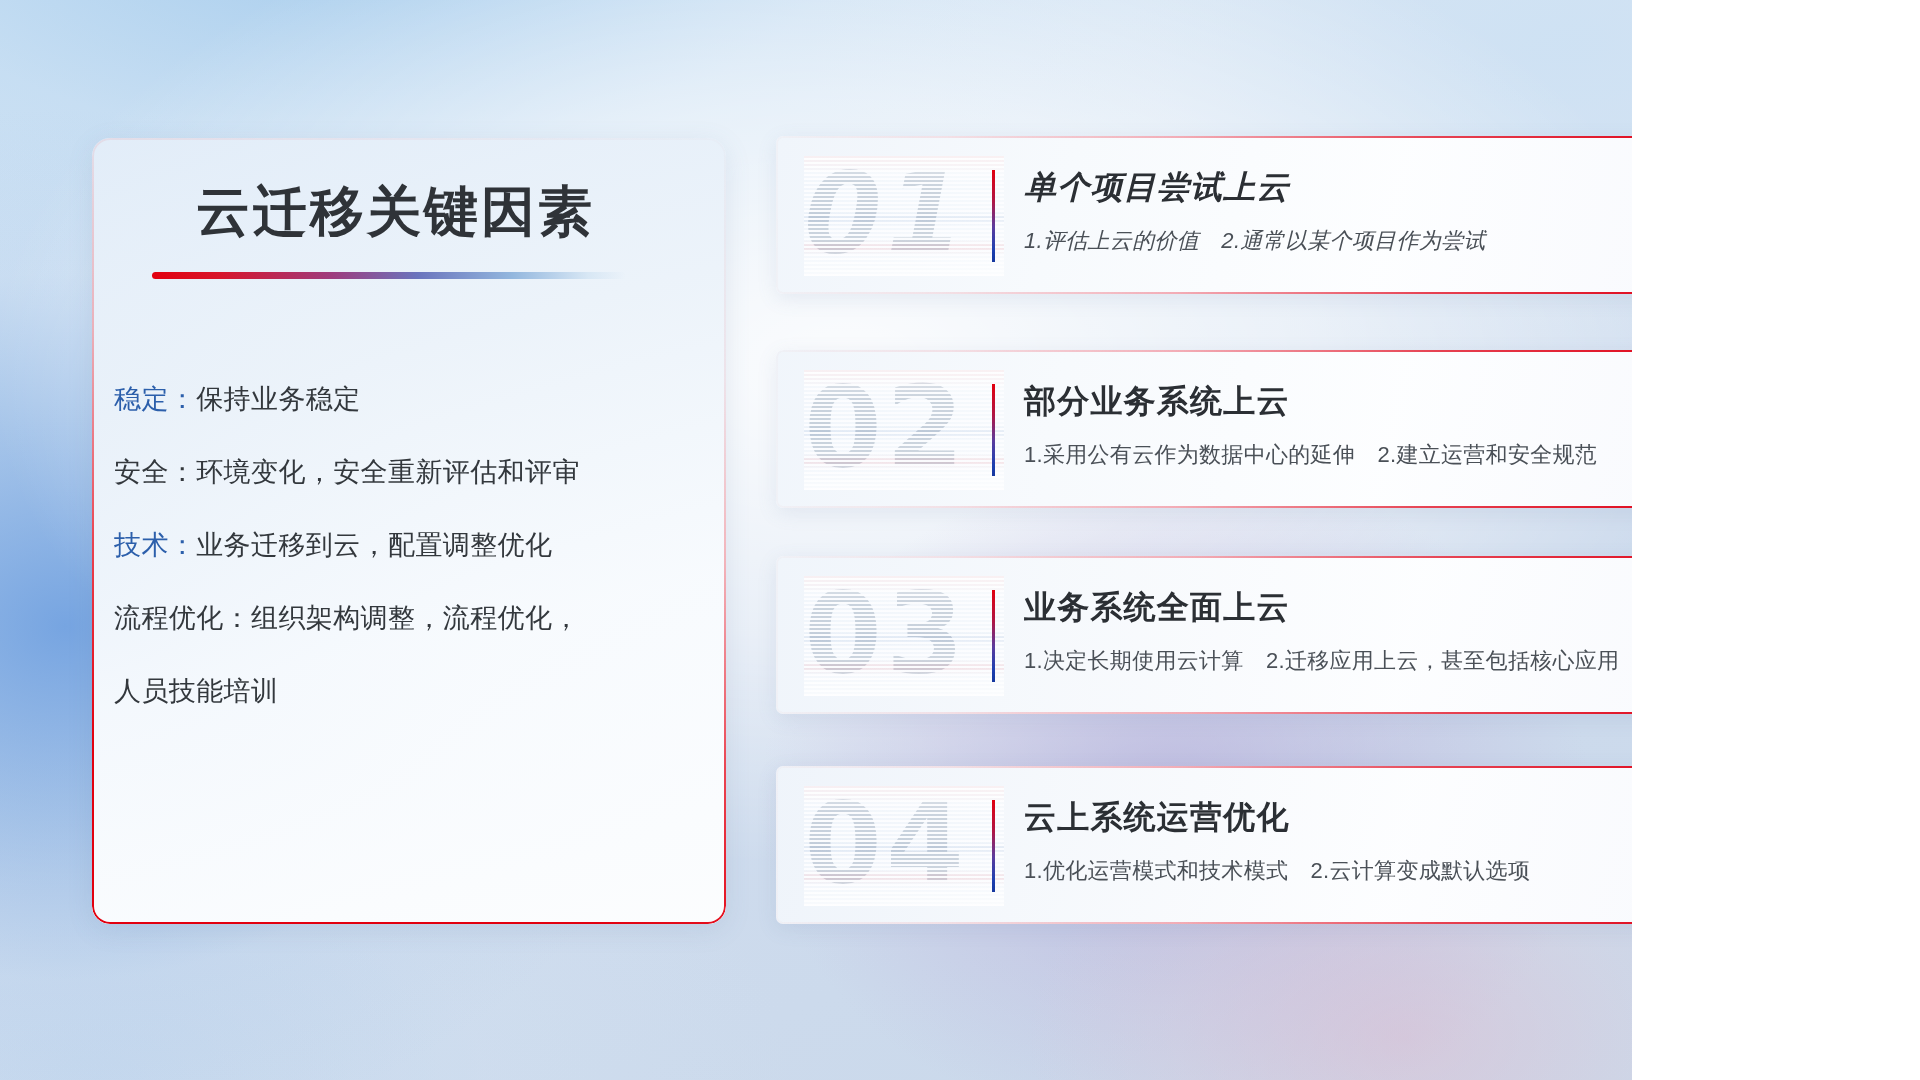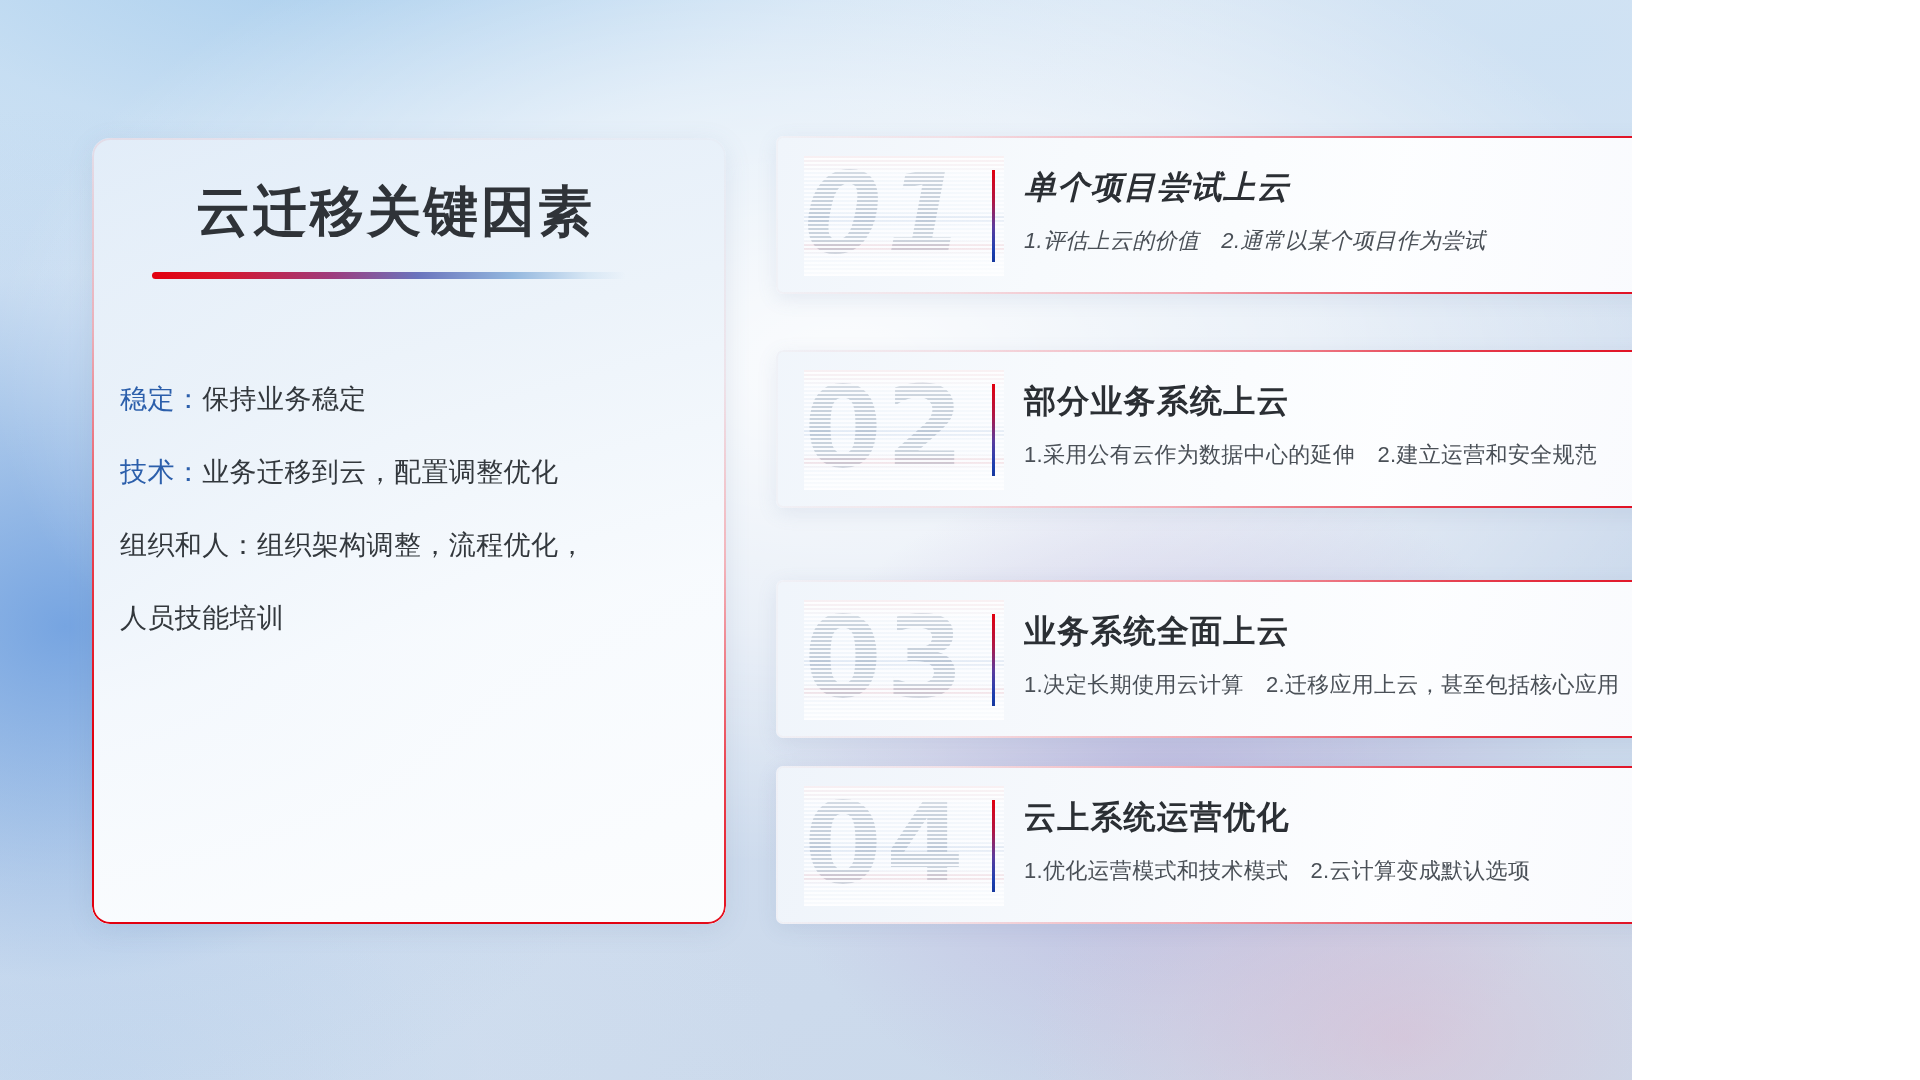--- a/index.html
+++ b/index.html
@@ -107,21 +107,21 @@
     border-radius: 4px;
     background: linear-gradient(90deg,
         #e2000f 0%, #d8142a 14%, #9e3c7e 38%,
         #6a74bd 56%, #93b7de 76%,
         rgba(200,222,240,0.55) 92%,
         rgba(215,230,245,0.0) 100%);
   }
 
   .left-list {
     position: absolute;
-    left: 120px;
+    left: 114px;
     top: 386px;
     width: 576px;
   }
   .list-row {
     font-size: 27px;
     line-height: 1.0;
     color: #33383d;
     white-space: nowrap;
     margin-bottom: 46px;
     letter-spacing: 0.4px;
@@ -269,24 +269,27 @@
   </div>
 
   <div class="left-title">云迁移关键因素</div>
   <div class="left-rule"></div>
 
   <div class="left-list">
     <div class="list-row">
       <span class="list-label blue">稳定：</span><span class="list-text">保持业务稳定</span>
     </div>
     <div class="list-row">
+      <span class="list-label gray">安全：</span><span class="list-text">环境变化，安全重新评估和评审</span>
+    </div>
+    <div class="list-row">
       <span class="list-label blue">技术：</span><span class="list-text">业务迁移到云，配置调整优化</span>
     </div>
     <div class="list-row">
-      <span class="list-label gray">组织和人：</span><span class="list-text">组织架构调整，流程优化，</span>
+      <span class="list-label gray">流程优化：</span><span class="list-text">组织架构调整，流程优化，</span>
     </div>
     <div class="list-row">
       <span class="list-label gray"></span><span class="list-text">人员技能培训</span>
     </div>
   </div>
 
   <div class="steps">
 
     <div class="step-card" style="top:0px;font-style:italic;">
       <div class="step-card-border"></div>
@@ -307,21 +310,21 @@
         <div class="glyph">02</div>
         <div class="tint"></div>
         <div class="scan"></div>
         <div class="fade"></div>
       </div>
       <div class="step-divider"></div>
       <div class="step-title">部分业务系统上云</div>
       <div class="step-desc">1.采用公有云作为数据中心的延伸　2.建立运营和安全规范</div>
     </div>
 
-    <div class="step-card" style="top:444px;padding-left:28px;">
+    <div class="step-card" style="top:420px;padding-left:28px;">
       <div class="step-card-border"></div>
       <div class="step-num">
         <div class="glyph">03</div>
         <div class="tint"></div>
         <div class="scan"></div>
         <div class="fade"></div>
       </div>
       <div class="step-divider"></div>
       <div class="step-title">业务系统全面上云</div>
       <div class="step-desc">1.决定长期使用云计算　2.迁移应用上云，甚至包括核心应用</div>

